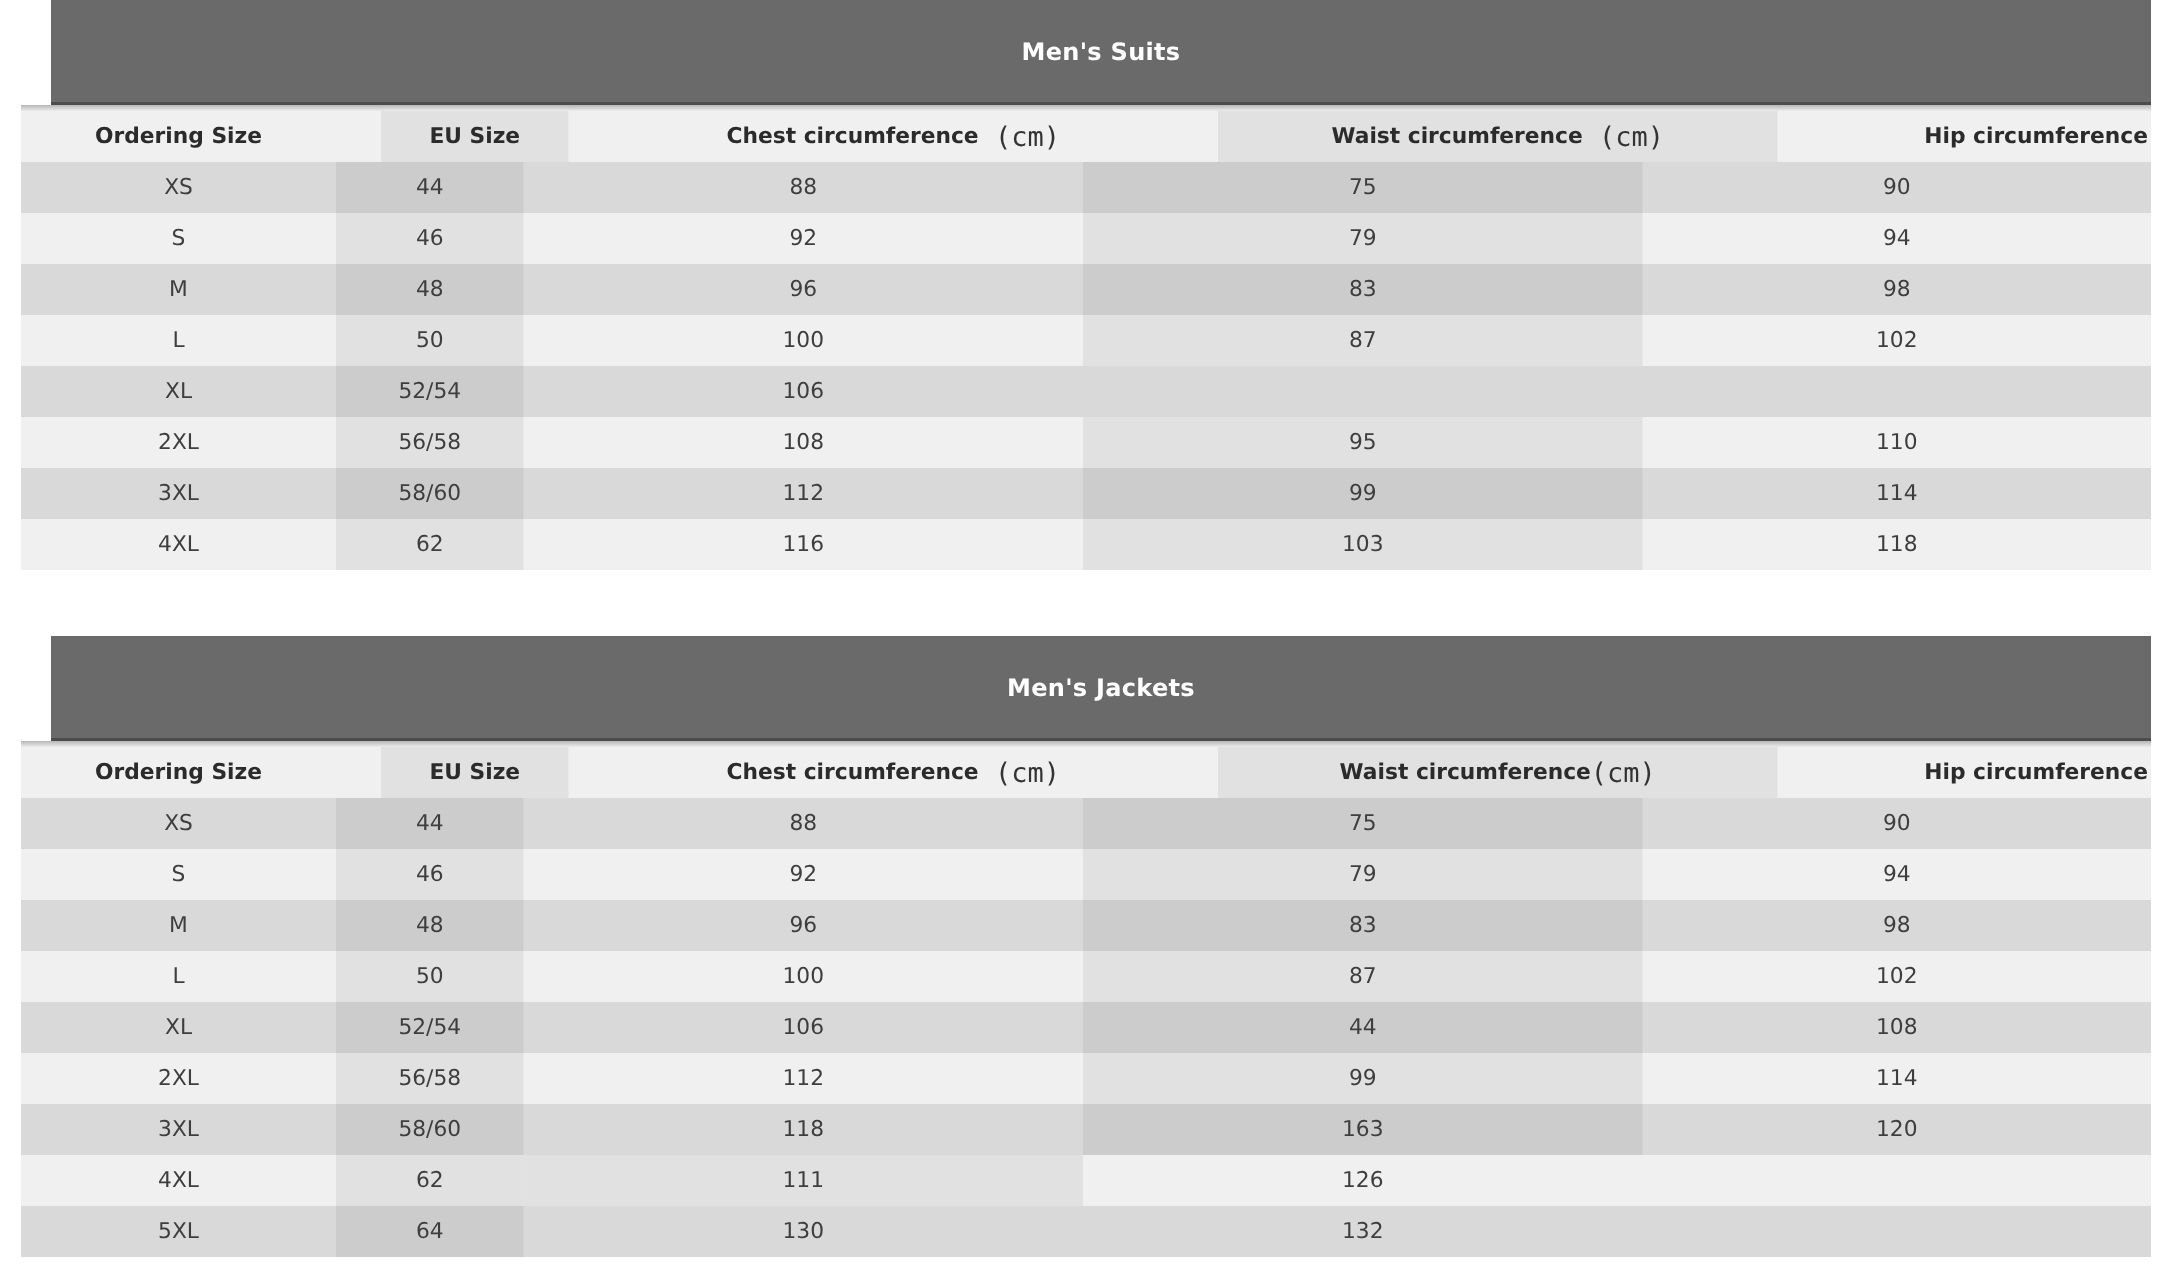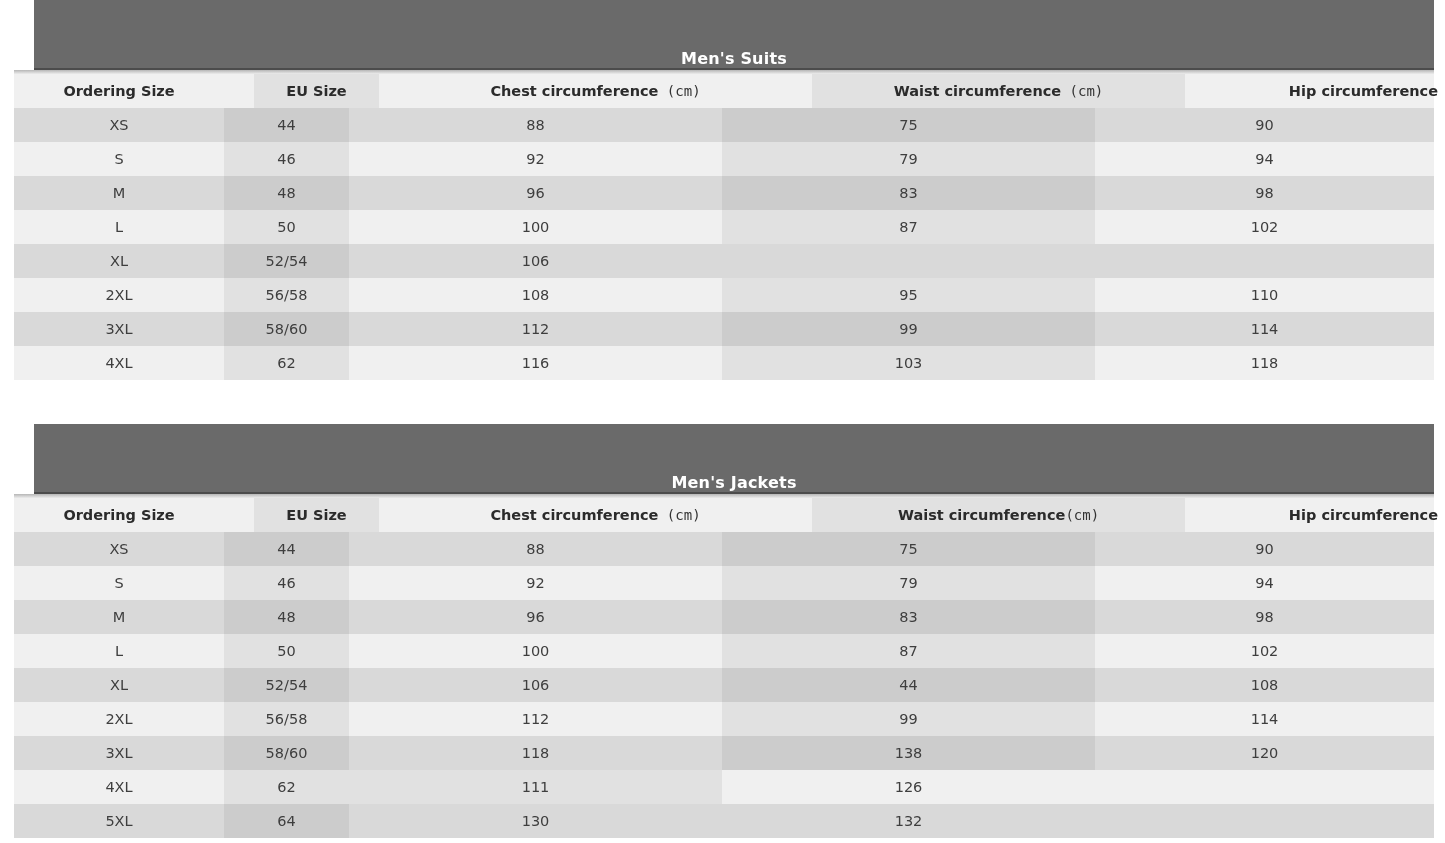--- a/index.html
+++ b/index.html
@@ -17,21 +17,21 @@
     width:1445px;height:843px;overflow:hidden;
     font-family:"DejaVu Sans","Liberation Sans",sans-serif;
   }
   .page{width:1445px;height:843px;background:#ffffff;}
   .tables-wrap{padding-left:14px;width:1434px;}
   .size-table{width:1420px;}
   .size-table.first{margin-bottom:44px;}
   .table-title-band{
     height:70px;background:var(--band);
     border-bottom:2px solid var(--band-border);
-    display:flex;align-items:flex-end;justify-content:center;margin-left:20px;
+    display:flex;align-items:center;justify-content:center;margin-left:20px;
   }
   .table-title-band .title-text{
     color:var(--title-text);font-weight:bold;font-size:16px;letter-spacing:.2px;
   }
   .title-shadow{height:4px;background:linear-gradient(#b6b6b6,#ececec);}
   .grid-header,.grid-row{
     display:grid;
     grid-template-columns:210px 125px 373px 373px 339px;
     height:34px;
   }
@@ -43,21 +43,21 @@
     display:flex;align-items:center;justify-content:center;
     font-size:14.5px;color:var(--cell-text);
     white-space:pre;overflow:hidden;
   }
   .cell.shaded{background:rgba(0,0,0,0.06);}
   .grid-body .grid-row:nth-child(odd){background:var(--row-dark);}
   .grid-body .grid-row:nth-child(even){background:var(--row-light);}
   .h-unit{
     font-weight:normal;
     font-family:"DejaVu Sans Mono","Liberation Mono",monospace;
-    font-size:14px;color:#333333;
+    font-size:18px;color:#333333;
   }
 </style>
 </head>
 <body>
 
 <div class="page">
   <div class="tables-wrap">
 
     <section class="size-table first">
       <div class="table-title-band">
@@ -201,21 +201,21 @@
             <div class="cell">2XL</div>
             <div class="cell shaded">56/58</div>
             <div class="cell">112</div>
             <div class="cell shaded">99</div>
             <div class="cell">114</div>
           </div>
           <div class="grid-row">
             <div class="cell">3XL</div>
             <div class="cell shaded">58/60</div>
             <div class="cell">118</div>
-            <div class="cell shaded">138</div>
+            <div class="cell shaded">163</div>
             <div class="cell">120</div>
           </div>
           <div class="grid-row">
             <div class="cell">4XL</div>
             <div class="cell shaded">62</div>
             <div class="cell shaded">111</div>
             <div class="cell">126</div>
           </div>
           <div class="grid-row">
             <div class="cell">5XL</div>

